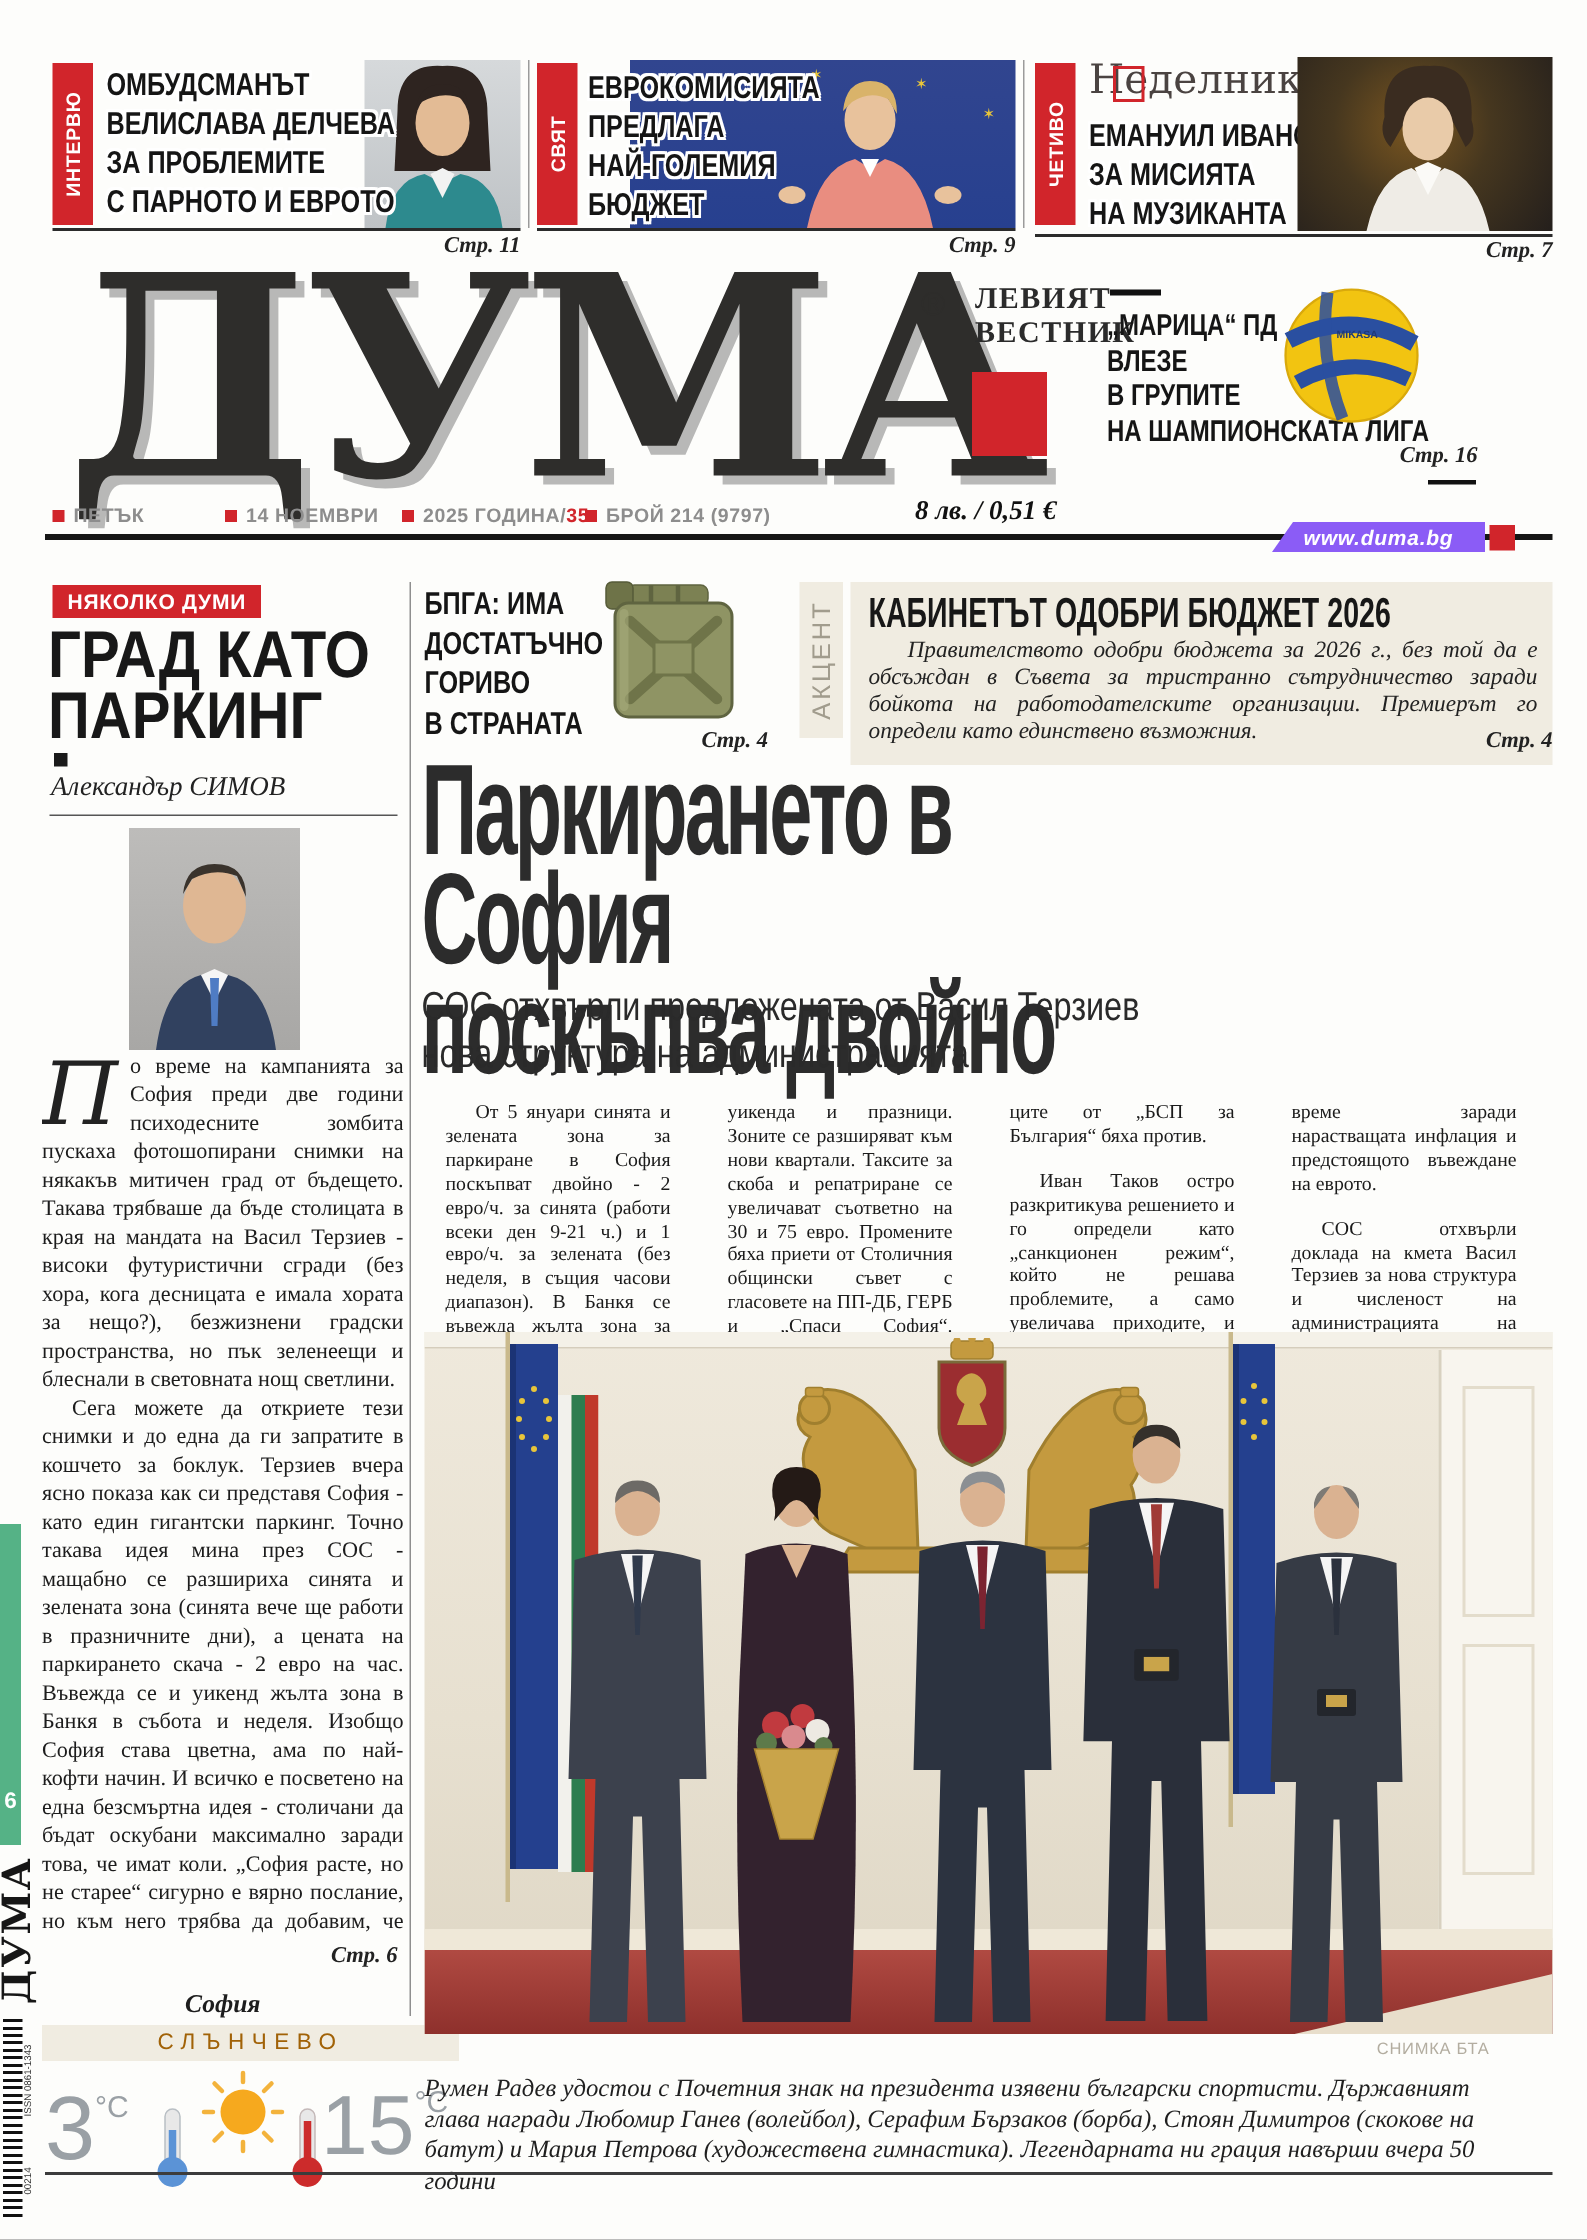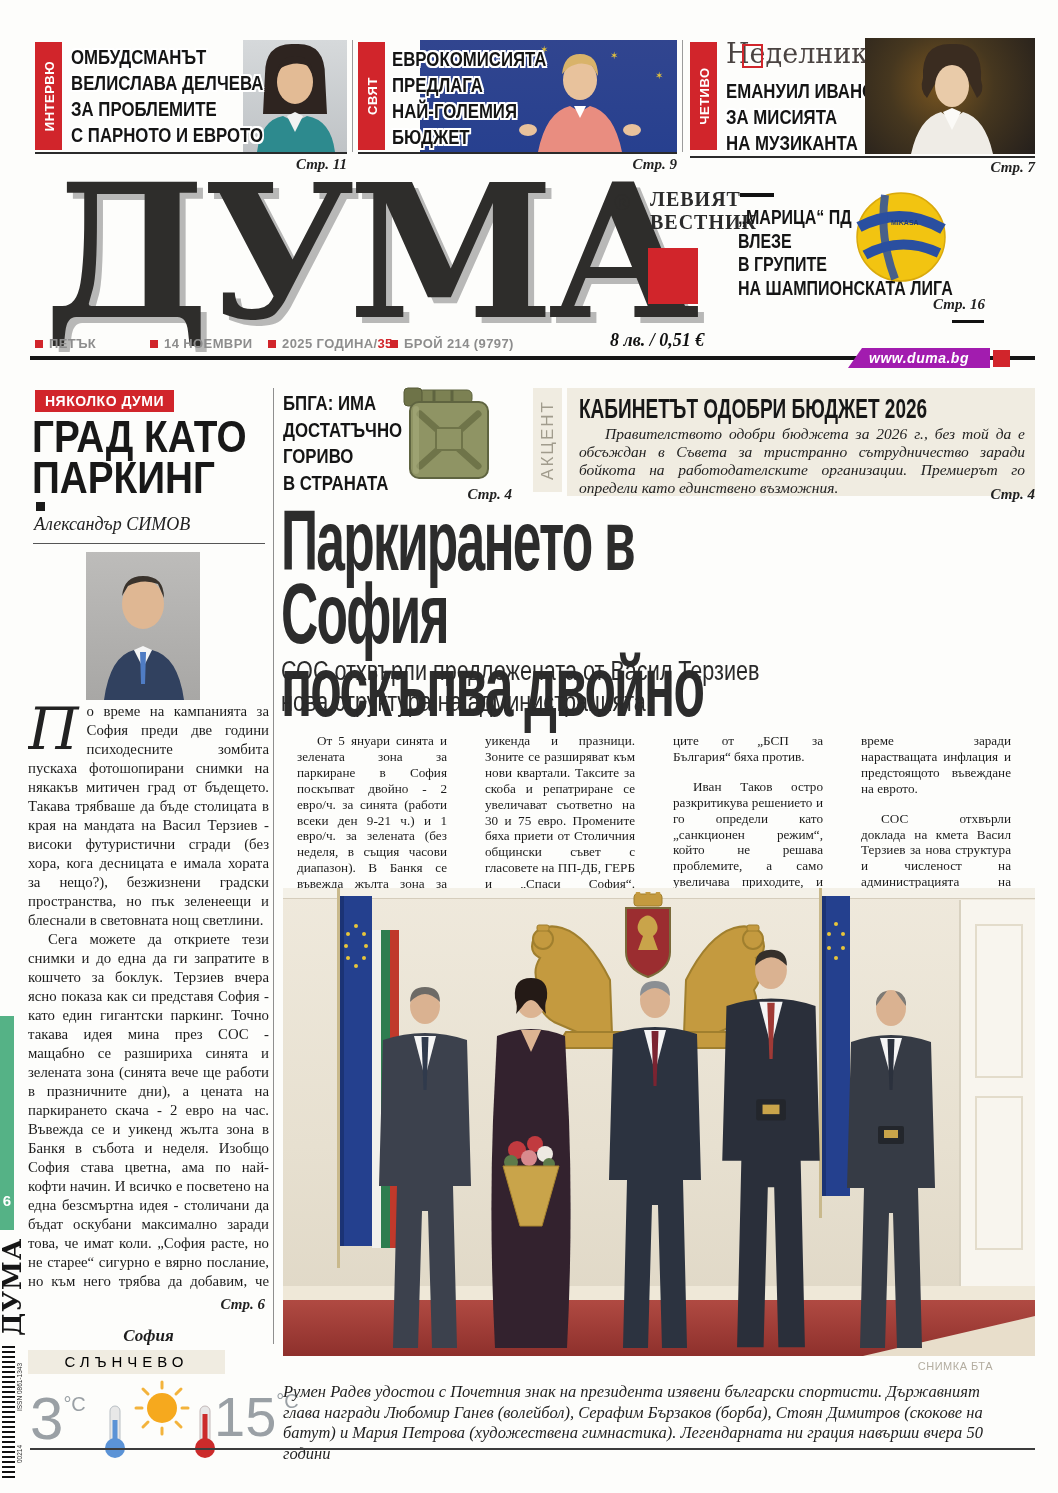--- a/index.html
+++ b/index.html
@@ -140,21 +140,21 @@
   <div class="abs pg" style="right:73px;top:296px">Стр. 16</div>
   <div class="abs" style="left:952px;top:320px;width:32px;height:3px;background:#111"></div>
 
   <div class="abs dateitem" style="left:35px;top:336px"><span class="redsq"></span><span>ПЕТЪК</span></div>
   <div class="abs dateitem" style="left:150px;top:336px"><span class="redsq"></span><span>14 НОЕМВРИ</span></div>
   <div class="abs dateitem" style="left:268px;top:336px"><span class="redsq"></span><span>2025 ГОДИНА/</span><span style="color:#d1252b">35</span></div>
   <div class="abs dateitem" style="left:390px;top:336px"><span class="redsq"></span><span>БРОЙ 214 (9797)</span></div>
   <div class="abs" style="left:610px;top:330px;font-family:'Liberation Serif',serif;font-style:italic;font-weight:700;font-size:18px;color:#111">8 лв. / 0,51 €</div>
 
   <div class="abs" style="left:30px;top:356px;width:1005px;height:4px;background:#161616"></div>
-  <div class="abs" style="left:848px;top:348px;width:142px;height:20px;background:#a21caf;clip-path:polygon(14px 0,100% 0,100% 100%,0 100%);text-align:center;line-height:20px;color:#fff;font-weight:700;font-style:italic;font-size:14px;letter-spacing:.5px">www.duma.bg</div>
+  <div class="abs" style="left:848px;top:348px;width:142px;height:20px;background:#8b5cf6;clip-path:polygon(14px 0,100% 0,100% 100%,0 100%);text-align:center;line-height:20px;color:#fff;font-weight:700;font-style:italic;font-size:14px;letter-spacing:.5px">www.duma.bg</div>
   <div class="abs" style="left:993px;top:350px;width:17px;height:17px;background:#d1252b"></div>
 
   <div class="abs" style="left:35px;top:390px;background:#d1252b;color:#fff;font-weight:700;font-size:14px;letter-spacing:.5px;padding:3px 10px">НЯКОЛКО ДУМИ</div>
   <div class="abs" style="left:32px;top:416px">
     <span class="scale sx88 pre" style="font-size:44px;line-height:41px;font-weight:700;color:#181818">ГРАД КАТО
 ПАРКИНГ</span>
   </div>
   <div class="abs" style="left:36px;top:502px;width:9px;height:9px;background:#1a1a1a"></div>
   <div class="abs" style="left:34px;top:514px;font-family:'Liberation Serif',serif;font-style:italic;font-size:18px;color:#222">Александър СИМОВ</div>
   <div class="abs" style="left:33px;top:543px;width:232px;height:1px;background:#555"></div>
@@ -169,21 +169,21 @@
     </svg>
   </div>
 
   <div class="abs serifbody" style="left:28px;top:702px;width:241px;height:592px;font-size:14.8px;line-height:19px;overflow:hidden">
     <p style="margin:0"><span class="dropcap">П</span><span>о време на кампанията за София преди две години психодесните зомбита пускаха фотошопирани снимки на някакъв митичен град от бъдещето. Такава трябваше да бъде столицата в края на мандата на Васил Терзиев - високи футуристични сгради (без хора, кога десницата е имала хората за нещо?), безжизнени градски пространства, но пък зеленеещи и блеснали в световната нощ светлини.</span></p>
     <p class="ind" style="margin:0">Сега можете да откриете тези снимки и до една да ги запратите в кошчето за боклук. Терзиев вчера ясно показа как си представя София - като един гигантски паркинг. Точно такава идея мина през СОС - мащабно се разшириха синята и зелената зона (синята вече ще работи в празничните дни), а цената на паркирането скача - 2 евро на час. Въвежда се и уикенд жълта зона в Банкя в събота и неделя. Изобщо София става цветна, ама по най-кофти начин. И всичко е посветено на една безсмъртна идея - столичани да бъдат оскубани максимално заради това, че имат коли. „София расте, но не старее“ сигурно е вярно послание, но към него трябва да добавим, че столицата наистина вече е паркинг. Добре дошли в изкривения свят на десницата, която е стар маниак в изкуството да прави нормалния живот невъзможен.</p>
   </div>
   <div class="abs pg" style="right:793px;top:1296px">Стр. 6</div>
 
   <div class="abs" style="left:28px;top:1326px;width:241px;text-align:center;font-family:'Liberation Serif',serif;font-style:italic;font-weight:700;font-size:17px">София</div>
-  <div class="abs beige" style="left:28px;top:1350px;width:197px;height:24px;text-align:center;line-height:24px;color:#000000;font-size:15px;letter-spacing:5px">СЛЪНЧЕВО</div>
+  <div class="abs beige" style="left:28px;top:1350px;width:278px;height:24px;text-align:center;line-height:24px;color:#a16207;font-size:15px;letter-spacing:5px">СЛЪНЧЕВО</div>
   <div class="abs" style="left:28px;top:1378px;width:245px;height:100px">
     <span class="abs wnum" style="left:2px;top:6px"><span>3</span><span class="deg">°C</span></span>
     <svg class="abs" style="left:74px;top:26px" width="26" height="56" viewBox="0 0 26 56">
       <rect x="8" y="2" width="10" height="38" rx="5" fill="#e8e8e8" stroke="#b9bfc4"></rect>
       <rect x="10.5" y="16" width="5" height="24" fill="#5b93d6"></rect>
       <circle cx="13" cy="44" r="10" fill="#5b93d6"></circle>
     </svg>
     <svg class="abs" style="left:104px;top:0" width="60" height="60" viewBox="0 0 60 60">
       <circle cx="30" cy="30" r="15" fill="#f6a91e"></circle>
       <g stroke="#f3b33c" stroke-width="3" stroke-linecap="round">
@@ -234,21 +234,21 @@
     <rect x="14" y="20" width="78" height="76" rx="9" fill="#8f9464" stroke="#5f6440" stroke-width="2"></rect>
     <path d="M24,32 L82,84 M82,32 L24,84" stroke="#6f7449" stroke-width="7" stroke-linecap="round"></path>
     <rect x="40" y="46" width="26" height="22" fill="#8f9464" stroke="#6f7449" stroke-width="2"></rect>
     <rect x="17" y="24" width="6" height="68" rx="3" fill="#a7ac7c" opacity=".6"></rect>
   </svg>
   <div class="abs pg" style="left:420px;top:486px;width:92px;text-align:right">Стр. 4</div>
 
   <div class="abs beige" style="left:533px;top:388px;width:29px;height:104px">
     <span style="position:absolute;left:50%;top:50%;transform:translate(-50%,-50%) rotate(-90deg);font-size:17px;letter-spacing:2px;color:#a19c8d;white-space:nowrap">АКЦЕНТ</span>
   </div>
-  <div class="abs beige" style="left:567px;top:388px;width:468px;height:108px">
+  <div class="abs beige" style="left:567px;top:388px;width:468px;height:122px">
     <div class="abs" style="left:12px;top:5px">
       <span class="scale sx68" style="font-size:28px;font-weight:700;color:#171717;white-space:nowrap">КАБИНЕТЪТ ОДОБРИ БЮДЖЕТ 2026</span>
     </div>
     <div class="abs" style="left:12px;top:37px;width:446px;font-family:'Liberation Serif',serif;font-style:italic;font-size:15.5px;line-height:18px;text-align:justify;text-indent:26px;color:#222">Правителството одобри бюджета за 2026 г., без той да е обсъждан в Съвета за тристранно сътрудничество заради бойкота на работодателските организации. Премиерът го определи като единствено възможния.</div>
   </div>
   <div class="abs pg" style="right:23px;top:486px">Стр. 4</div>
 
   <div class="abs" style="left:281px;top:504px">
     <span class="scale sx60 pre" style="font-size:86px;line-height:73px;font-weight:700;letter-spacing:-3px;color:#2c2c2c">Паркирането в София
 поскъпва двойно</span>

